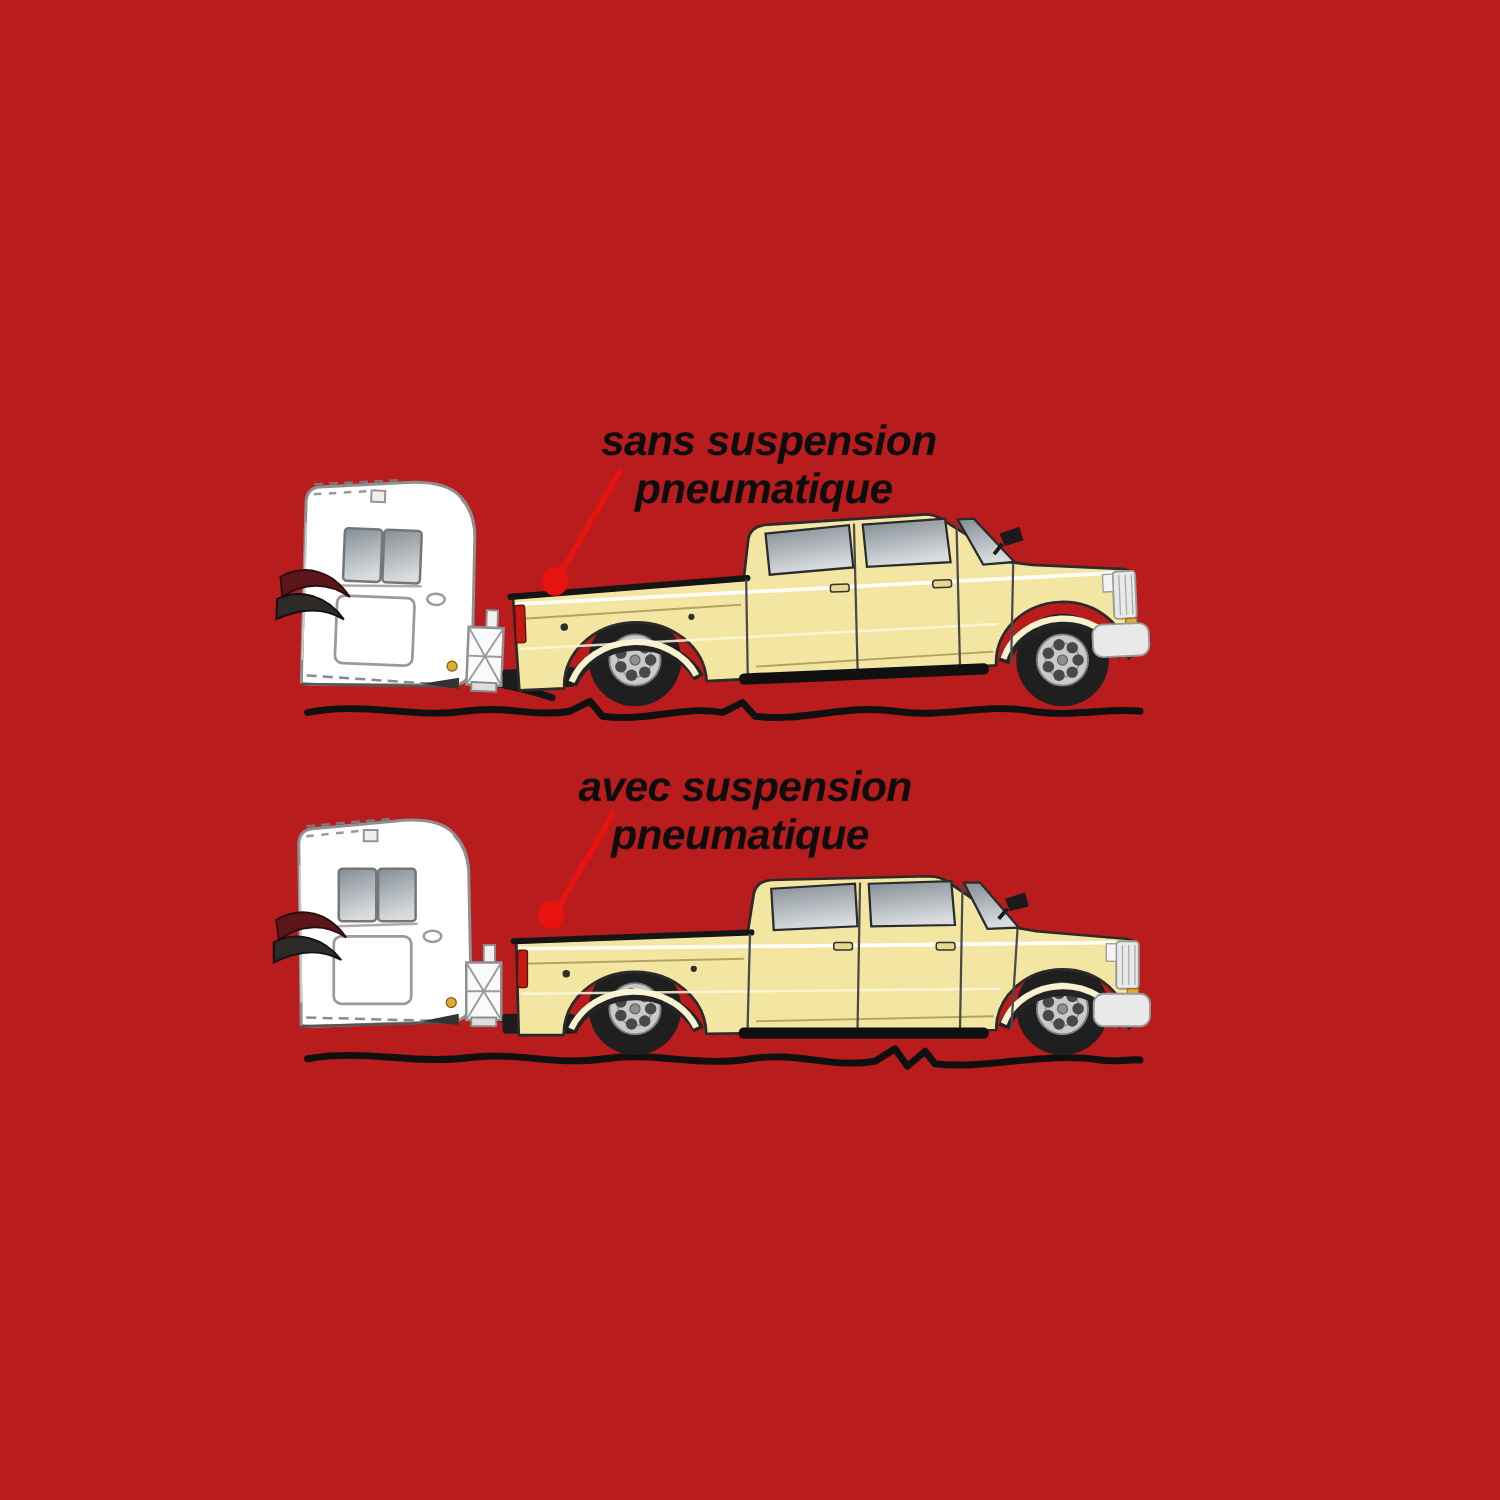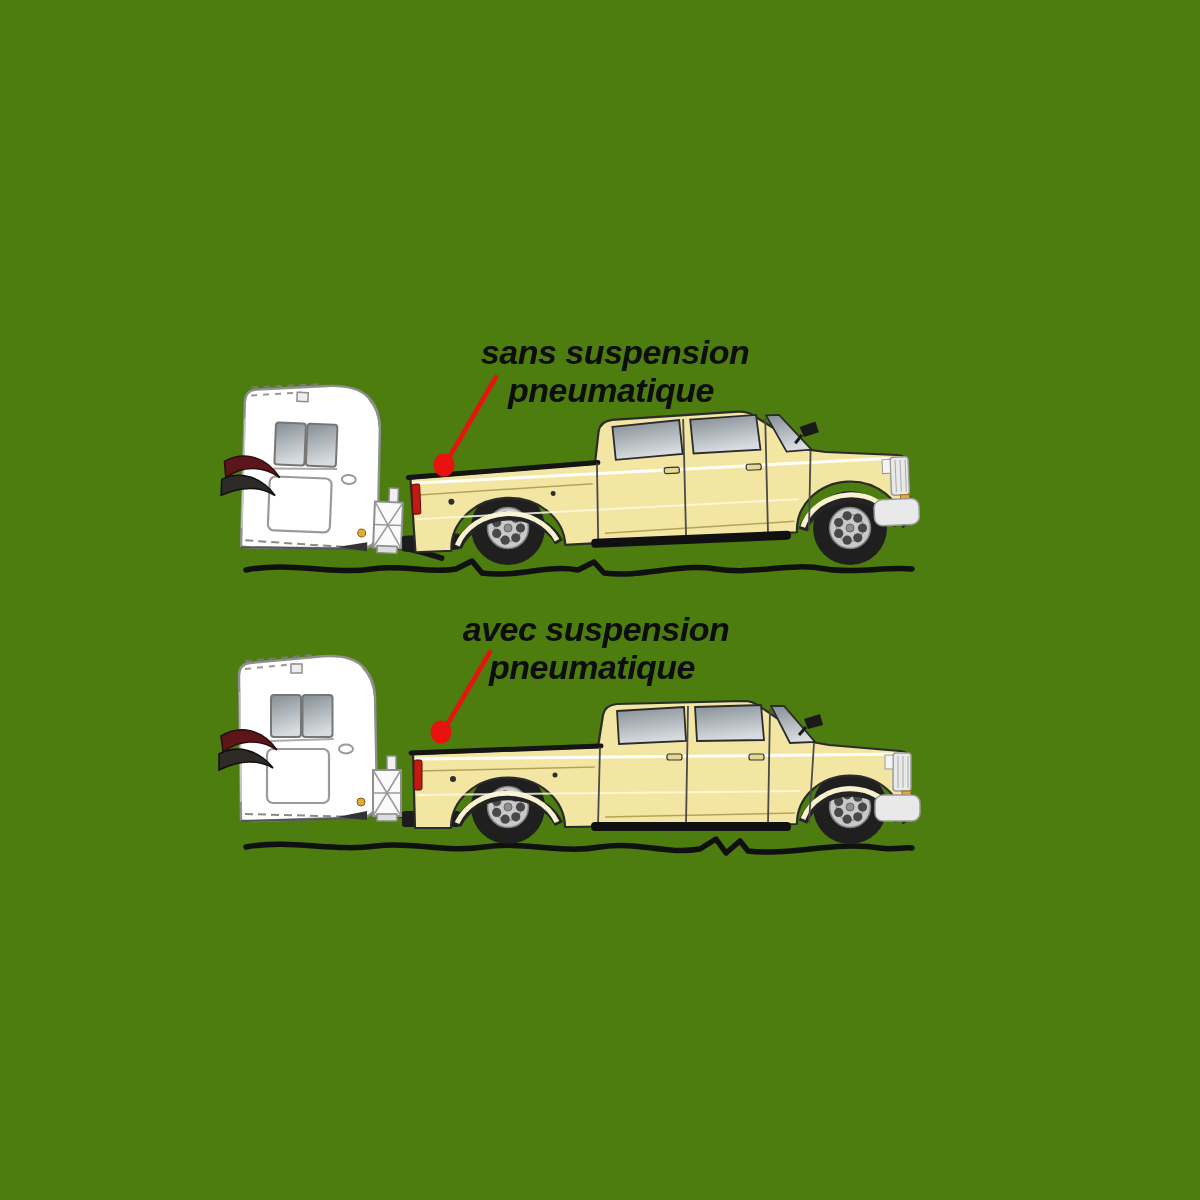--- a/index.html
+++ b/index.html
@@ -1,16 +1,16 @@
 <!DOCTYPE html>
 <html style="--label_text: #0d0d0d; --arrow_red: #e8120e; --truck_yellow: #f3e6a2; --truck_yellow_trim: #f8f2cf; --truck_outline: #2b2b2b; --window_top_gray: #848e95; --window_bottom_gray: #d8dcdf; --tire_black: #1f1f1f; --rim_silver: #c9c9c9; --tail_light_red: #c21a10; --caravan_white: #ffffff; --caravan_outline: #8f8f8f; --maroon_accent: #5c161a; --dark_accent: #2e2a28; --marker_amber: #e2a93b; --chrome_silver: #e9e9e9; --ground_black: #101010;"><head>
 <meta charset="utf-8">
 <style>
   html,body{margin:0;padding:0;background:#ffffff;}
-  .canvas{position:relative;width:1200px;height:1200px;background:#4d7c0f;overflow:hidden;
+  .canvas{position:relative;width:1200px;height:1200px;background:#b91c1c;overflow:hidden;
           font-family:"Liberation Sans",sans-serif;}
   svg{display:block;}
   
   .tire{fill:var(--tire_black,#1f1f1f);}
   .rim{fill:var(--rim_silver,#c9c9c9);stroke:#7d7d7d;stroke-width:1.5;}
   .lug{fill:#484848;}
   .body-yellow{fill:var(--truck_yellow,#f3e6a2);stroke:var(--truck_outline,#2b2b2b);
                stroke-width:2.2;stroke-linejoin:round;}
   .trim{stroke:var(--truck_yellow_trim,#f8f2cf);stroke-width:5;fill:none;}
   .arch-shadow{stroke:#242424;stroke-width:9;fill:none;}

